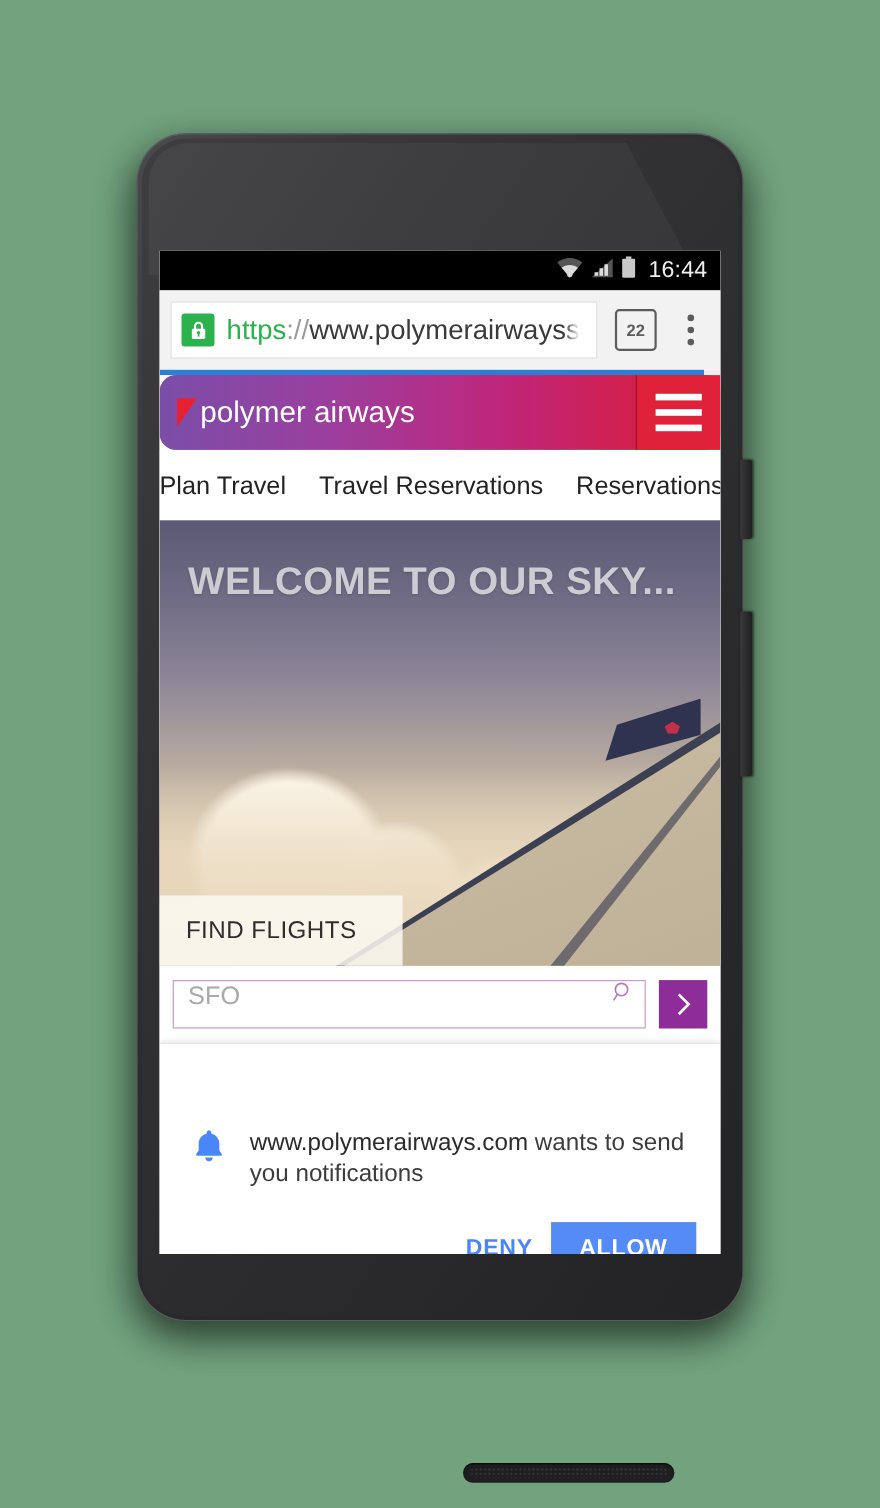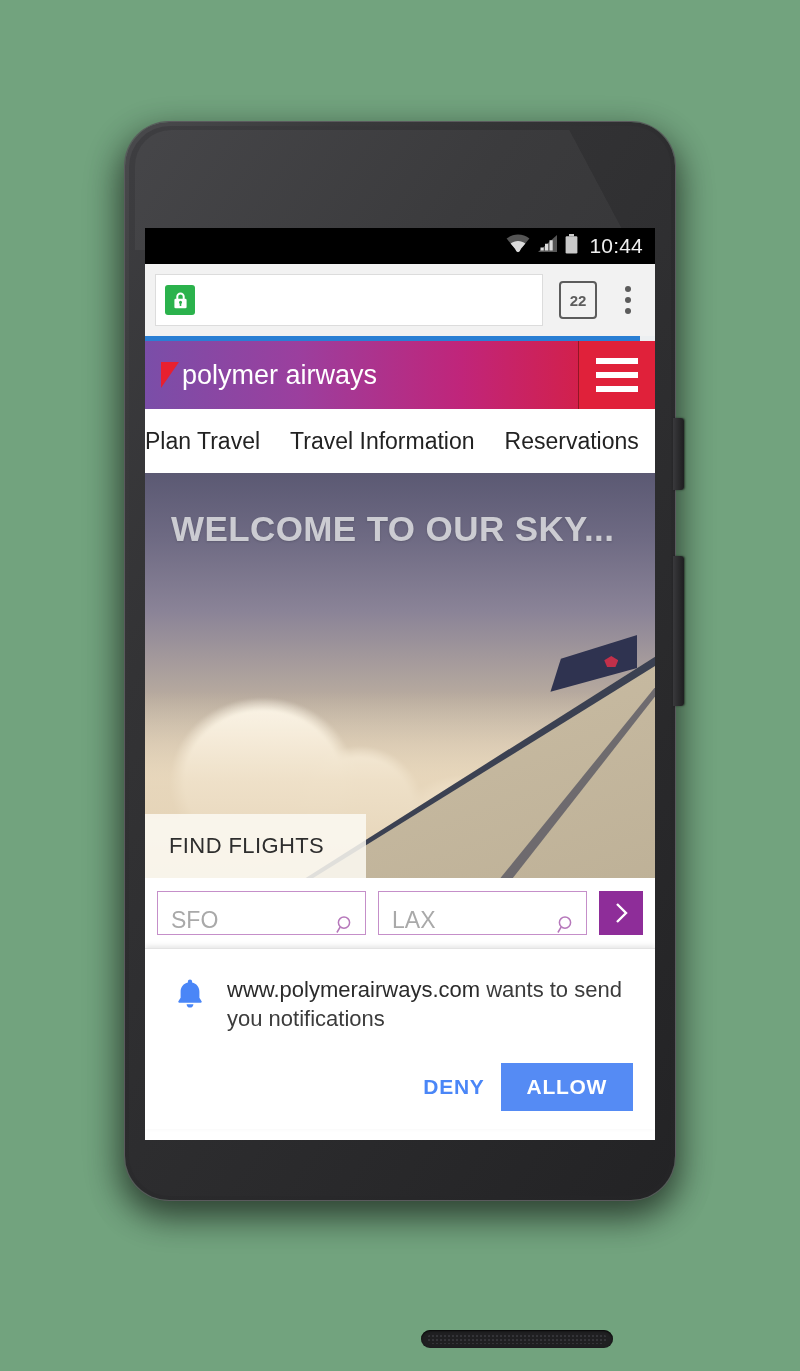--- a/index.html
+++ b/index.html
@@ -118,20 +118,21 @@
   
   #page{position:relative;height:804px;background:#fff;overflow:hidden;}
   #progress-track{height:5px;background:#eceff1;}
   #progress-fill{height:5px;background:#2a7fd4;width:97%;
     box-shadow:0 0 0 0 rgba(0,0,0,0);}
 
   
   #site-header{
     height:68px;display:flex;align-items:center;
     background:linear-gradient(90deg,#7a4ea8 0%,#9b3f9e 30%,#c0257a 62%,#d61f42 90%,#e01f30 100%);
+    border-radius:15px;
   }
   #brand{display:flex;align-items:center;flex:1;padding-left:16px;min-width:0;}
   #brand-logo{width:0;height:0;border-left:18px solid #e8202f;
     border-bottom:26px solid transparent;margin-right:3px;}
   #brand-name{color:#fff;font-size:27px;white-space:nowrap;}
   #hamburger-button{
     width:76px;align-self:stretch;background:#e0213a;
     border-left:1px solid rgba(0,0,0,.35);
     display:flex;flex-direction:column;align-items:center;justify-content:center;gap:8px;
   }
@@ -180,36 +181,36 @@
     position:absolute;left:0;bottom:0;padding:19px 42px 19px 24px;
     background:rgba(252,249,242,.86);font-size:22px;color:#2e2e2e;
     letter-spacing:.4px;white-space:nowrap;
   }
 
   
   #search-bar{height:70px;background:#fff;display:flex;align-items:center;
     padding:0 12px;box-sizing:border-box;gap:12px;}
   .search-field{
     flex:1;height:44px;border:1px solid #c58fc9;background:#fff;
-    display:flex;align-items:flex-end;padding:0 10px 0 13px;box-sizing:border-box;min-width:0;
+    display:flex;align-items:flex-start;padding:0 10px 0 13px;box-sizing:border-box;min-width:0;
   }
   .search-field .ph{flex:1;font-size:23px;color:#a9a9a9;white-space:nowrap;overflow:hidden;}
   .magnifier{flex:0 0 auto;width:19px;height:19px;}
   #search-submit{
     flex:0 0 auto;width:44px;height:44px;background:#8e2d99;
     display:flex;align-items:center;justify-content:center;
   }
 
   
   #permission-dialog{
     background:#fff;border-top:1px solid #e3e3e3;
     box-shadow:0 -2px 5px rgba(0,0,0,.10);
     padding:26px 22px 18px 22px;box-sizing:border-box;
   }
-  #permission-row{display:flex;align-items:flex-start;}
+  #permission-row{display:flex;align-items:flex-start;margin-top:48px;}
   #bell-icon{flex:0 0 auto;width:34px;margin:2px 18px 0 8px;}
   #permission-text{font-size:22px;line-height:1.32;color:#3c3c3c;}
   #permission-text .origin{color:#2b2b2b;}
   #permission-actions{display:flex;align-items:center;justify-content:flex-end;
     margin-top:30px;}
   #deny-button{color:#4a86f7;font-size:21px;font-weight:bold;letter-spacing:.7px;
     padding:10px 16px;background:none;}
   #allow-button{background:#558bf4;color:#fff;font-size:21px;font-weight:bold;
     letter-spacing:.7px;padding:12px 26px;}
 </style>
@@ -243,33 +244,34 @@
         <path d="M20 1v17H1z" fill="#555"></path>
         <path d="M3.5 16.6h3.2v-3.2H3.5zM8 16.6h3.2V9.8H8zM12.5 16.6h3.2V6.2h-3.2z" fill="#dcdcdc"></path>
       </svg>
     </span>
     <span class="sb-icon">
       <svg width="13" height="20" viewBox="0 0 13 20">
         <rect x="4" y="0" width="5" height="2.4" fill="#c9c9c9"></rect>
         <rect x="0.6" y="2.2" width="11.8" height="17.2" rx="1.2" fill="#c9c9c9"></rect>
       </svg>
     </span>
-    <span id="status-clock">10:44</span>
+    <span id="status-clock">16:44</span>
   </div>
 
   <div id="browser-chrome">
     <div id="omnibox">
       <span id="lock-badge">
         <svg width="17" height="19" viewBox="0 0 17 19">
           <path d="M4.3 8V5.6a4.2 4.2 0 0 1 8.4 0V8h-2V5.6a2.2 2.2 0 0 0-4.4 0V8z" fill="#fff"></path>
           <rect x="2.4" y="7.8" width="12.2" height="9.4" rx="1.3" fill="#fff"></rect>
           <circle cx="8.5" cy="11.3" r="1.5" fill="#2bb24c"></circle>
           <rect x="7.7" y="11.8" width="1.6" height="3.2" fill="#2bb24c"></rect>
         </svg>
       </span>
+      <span id="url-text"><span class="scheme">https</span><span class="sep">://</span><span class="host">www.polymerairways</span>s</span>
     </div>
     <div id="tab-counter">22</div>
     <div id="menu-button">
       <i></i>
       <i></i>
       <i></i>
     </div>
   </div>
 
   <div id="page">
@@ -285,21 +287,21 @@
       </div>
       <div id="hamburger-button">
         <i></i>
         <i></i>
         <i></i>
       </div>
     </div>
 
     <div id="site-nav">
       <span class="nav-item">Plan Travel</span>
-      <span class="nav-item">Travel Information</span>
+      <span class="nav-item">Travel Reservations</span>
       <span class="nav-item">Reservations</span>
     </div>
 
     <div id="hero">
       <div id="hero-clouds"></div>
       <div id="hero-haze"></div>
       <div id="wing"></div>
       <div id="wing-edge"></div>
       <div id="wing-edge2"></div>
       <div id="winglet"></div>
@@ -311,29 +313,20 @@
     <div id="search-bar">
       <div class="search-field">
         <span class="ph">SFO</span>
         <span class="magnifier">
           <svg width="19" height="19" viewBox="0 0 19 19">
             <circle cx="8" cy="7.6" r="5.6" fill="none" stroke="#b678bb" stroke-width="1.5"></circle>
             <line x1="4.2" y1="12" x2="0.9" y2="17.5" stroke="#b678bb" stroke-width="1.5"></line>
           </svg>
         </span>
       </div>
-      <div class="search-field">
-        <span class="ph">LAX</span>
-        <span class="magnifier">
-          <svg width="19" height="19" viewBox="0 0 19 19">
-            <circle cx="8" cy="7.6" r="5.6" fill="none" stroke="#b678bb" stroke-width="1.5"></circle>
-            <line x1="4.2" y1="12" x2="0.9" y2="17.5" stroke="#b678bb" stroke-width="1.5"></line>
-          </svg>
-        </span>
-      </div>
       <div id="search-submit">
         <svg width="16" height="24" viewBox="0 0 16 24">
           <polyline points="4,3 13,12 4,21" fill="none" stroke="#fff" stroke-width="2.4"></polyline>
         </svg>
       </div>
     </div>
 
     <div id="permission-dialog">
       <div id="permission-row">
         <span id="bell-icon">

